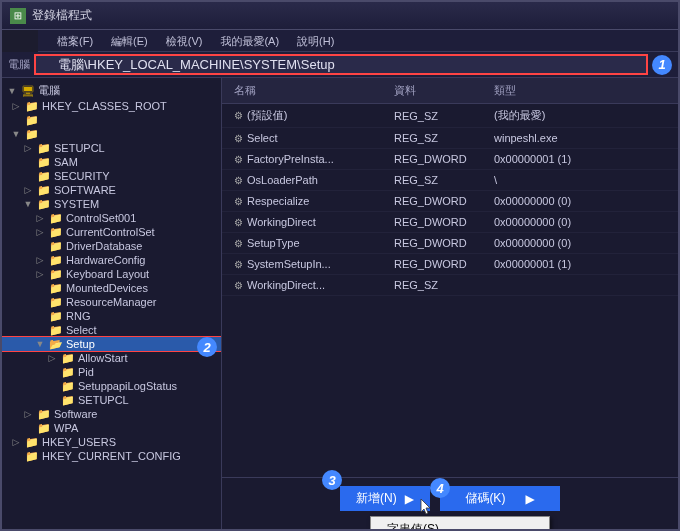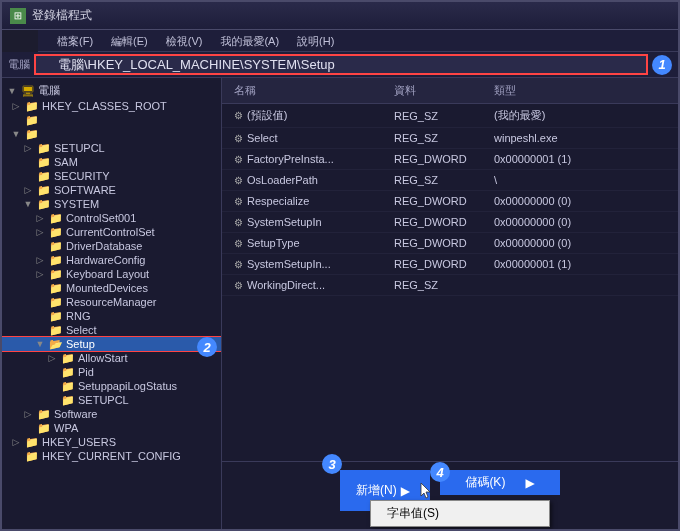--- a/index.html
+++ b/index.html
@@ -206,27 +206,27 @@
     .button-row {
       display: flex;
       gap: 10px;
       padding: 8px;
       position: relative;
     }
     .btn-new {
       background: #2a6aee;
       color: white;
       border: none;
-      padding: 12px 16px;
+      padding: 4px 16px;
       font-size: 12px;
       cursor: pointer;
       min-width: 90px;
       display: flex;
       align-items: center;
-      justify-content: flex-start;
+      justify-content: space-between;
       gap: 4px;
     }
     .btn-encode {
       background: #2a6aee;
       color: white;
       border: none;
       padding: 4px 16px;
       font-size: 12px;
       cursor: pointer;
       min-width: 120px;
@@ -510,21 +510,21 @@
           <div class="table-cell">
             <span style="color:#aaa;font-size:10px;">⚙</span>
             <span>Respecialize</span>
           </div>
           <div class="table-cell">REG_DWORD</div>
           <div class="table-cell">0x00000000 (0)</div>
         </div>
         <div class="table-row">
           <div class="table-cell">
             <span style="color:#aaa;font-size:10px;">⚙</span>
-            <span>SystemSetupIn</span>
+            <span>WorkingDirect</span>
           </div>
           <div class="table-cell">REG_DWORD</div>
           <div class="table-cell">0x00000000 (0)</div>
         </div>
         <div class="table-row">
           <div class="table-cell">
             <span style="color:#aaa;font-size:10px;">⚙</span>
             <span>SetupType</span>
           </div>
           <div class="table-cell">REG_DWORD</div>

